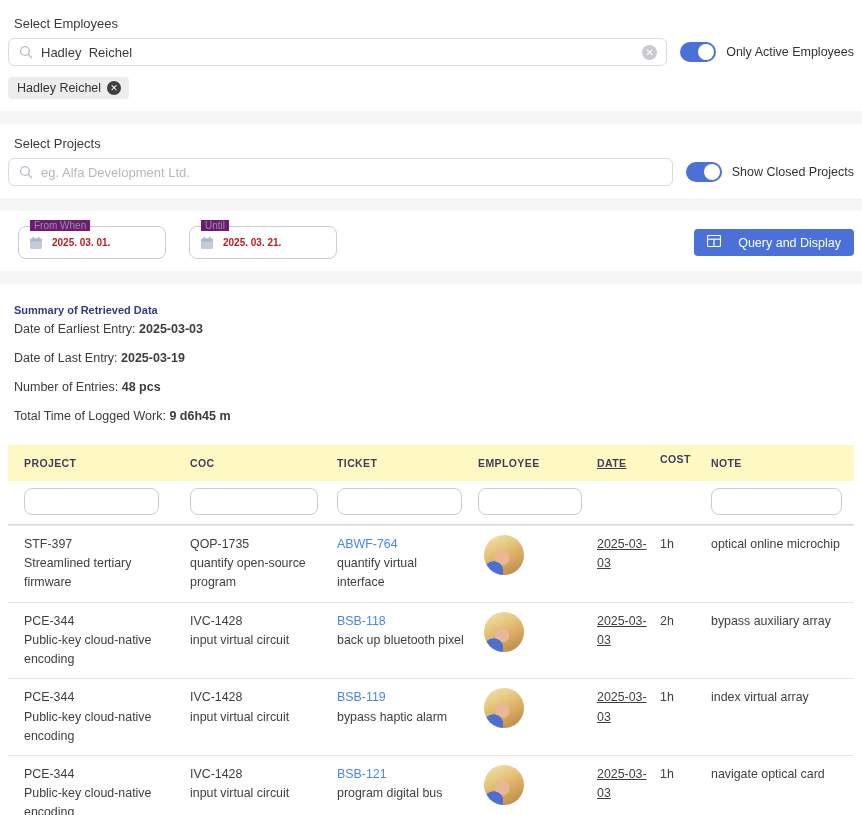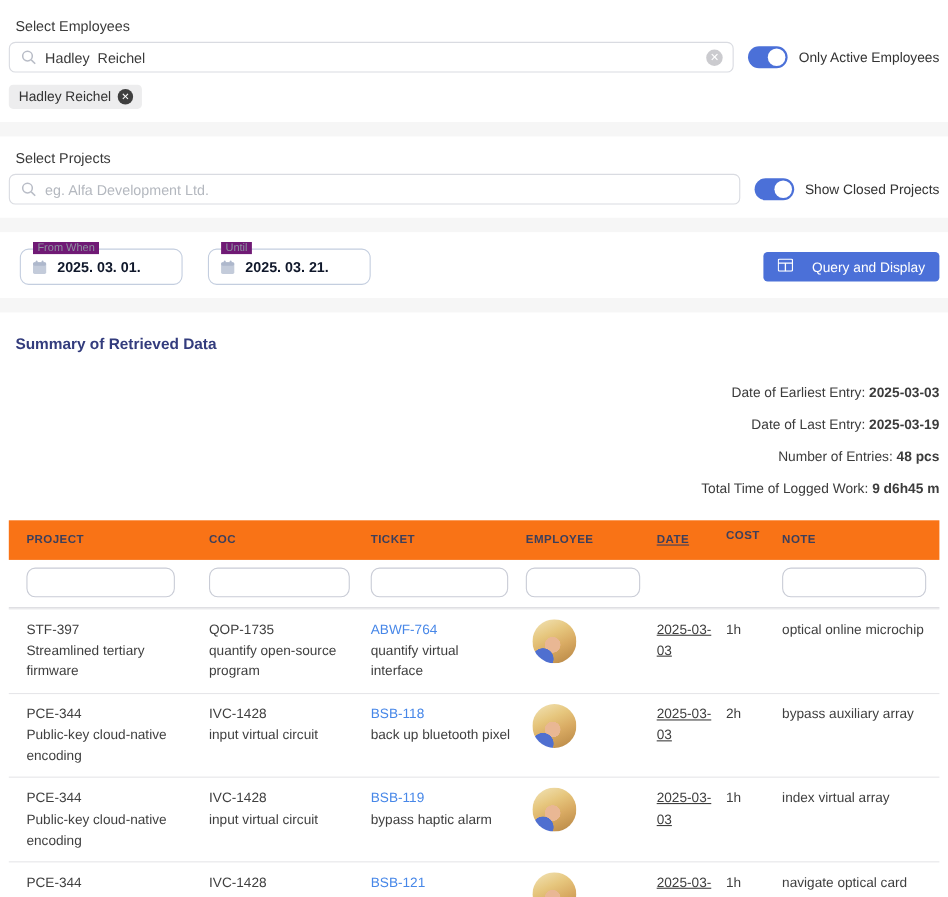--- a/index.html
+++ b/index.html
@@ -21,32 +21,32 @@
 
   .chip { display: inline-flex; align-items: center; background: #ededee; border-radius: 4px; padding: 4px 8px 4px 9px; margin: 11px 0 0 0; font-size: 12.5px; color: #333; }
   .chip .x-badge { width: 14px; height: 14px; border-radius: 50%; background: #3f3f3f; color: #fff; font-size: 9px; line-height: 14px; text-align: center; margin-left: 6px; cursor: pointer; }
 
   .band { height: 13px; background: #f6f6f6; margin: 12px -8px 12px -8px; }
 
   .date-row { display: flex; align-items: center; margin: 15px 0 6px 0; }
   .date-field { position: relative; width: 148px; height: 33px; border: 1px solid #c4cedf; border-radius: 8px; display: flex; align-items: center; margin: 0 13px 0 10px; background: #fff; }
   .date-field .float-label { position: absolute; top: -7px; left: 11px; background: #701a75; padding: 0 4px; font-size: 10px; color: #8d93a0; }
   .date-field .cal { margin: 0 9px 0 10px; display: flex; }
-  .date-field .dval { font-size: 13px; font-weight: bold; color: #0f172a; }
+  .date-field .dval { font-size: 10px; font-weight: bold; color: #b91c1c; }
 
   .btn-group { margin-left: auto; display: flex; gap: 8px; }
   .btn { display: inline-flex; align-items: center; gap: 17px; background: #4b70d8; color: #fff; border: none; border-radius: 4px; height: 27px; padding: 0 13px; font-size: 12.5px; font-family: "Liberation Sans", sans-serif; cursor: pointer; }
 
   .summary { margin: 20px 0 0 6px; }
-  .summary-title { font-size: 14px; font-weight: bold; color: #333c7d; margin-bottom: 30px; }
-  .summary-line { font-size: 12.5px; color: #3c3c3c; margin-bottom: 15px; text-align: right; }
+  .summary-title { font-size: 11px; font-weight: bold; color: #333c7d; margin-bottom: 6px; }
+  .summary-line { font-size: 12.5px; color: #3c3c3c; margin-bottom: 15px; }
   .summary-line b { font-weight: bold; }
 
   .table { margin-top: 22px; }
-  .t-head { display: flex; background: #f97316; height: 36px; align-items: center; padding-left: 16px; }
+  .t-head { display: flex; background: #fef9c3; height: 36px; align-items: center; padding-left: 16px; }
   .th { font-size: 10.5px; font-weight: bold; color: #3c3f5c; letter-spacing: 0.4px; }
   .th-cost { position: relative; top: -4px; }
   .t-filters { display: flex; padding: 7px 0 9px 16px; border-bottom: 1px solid #d7d7dc; align-items: center; }
   .f-input { height: 27px; border: 1px solid #c9ccd6; border-radius: 8px; outline: none; font-size: 12px; padding: 0 8px; font-family: "Liberation Sans", sans-serif; }
 
   .c-project { width: 166px; padding-right: 14px; }
   .c-coc { width: 147px; padding-right: 14px; }
   .c-ticket { width: 141px; padding-right: 14px; }
   .c-employee { width: 119px; }
   .c-date { width: 63px; padding-right: 6px; text-decoration: underline; }

